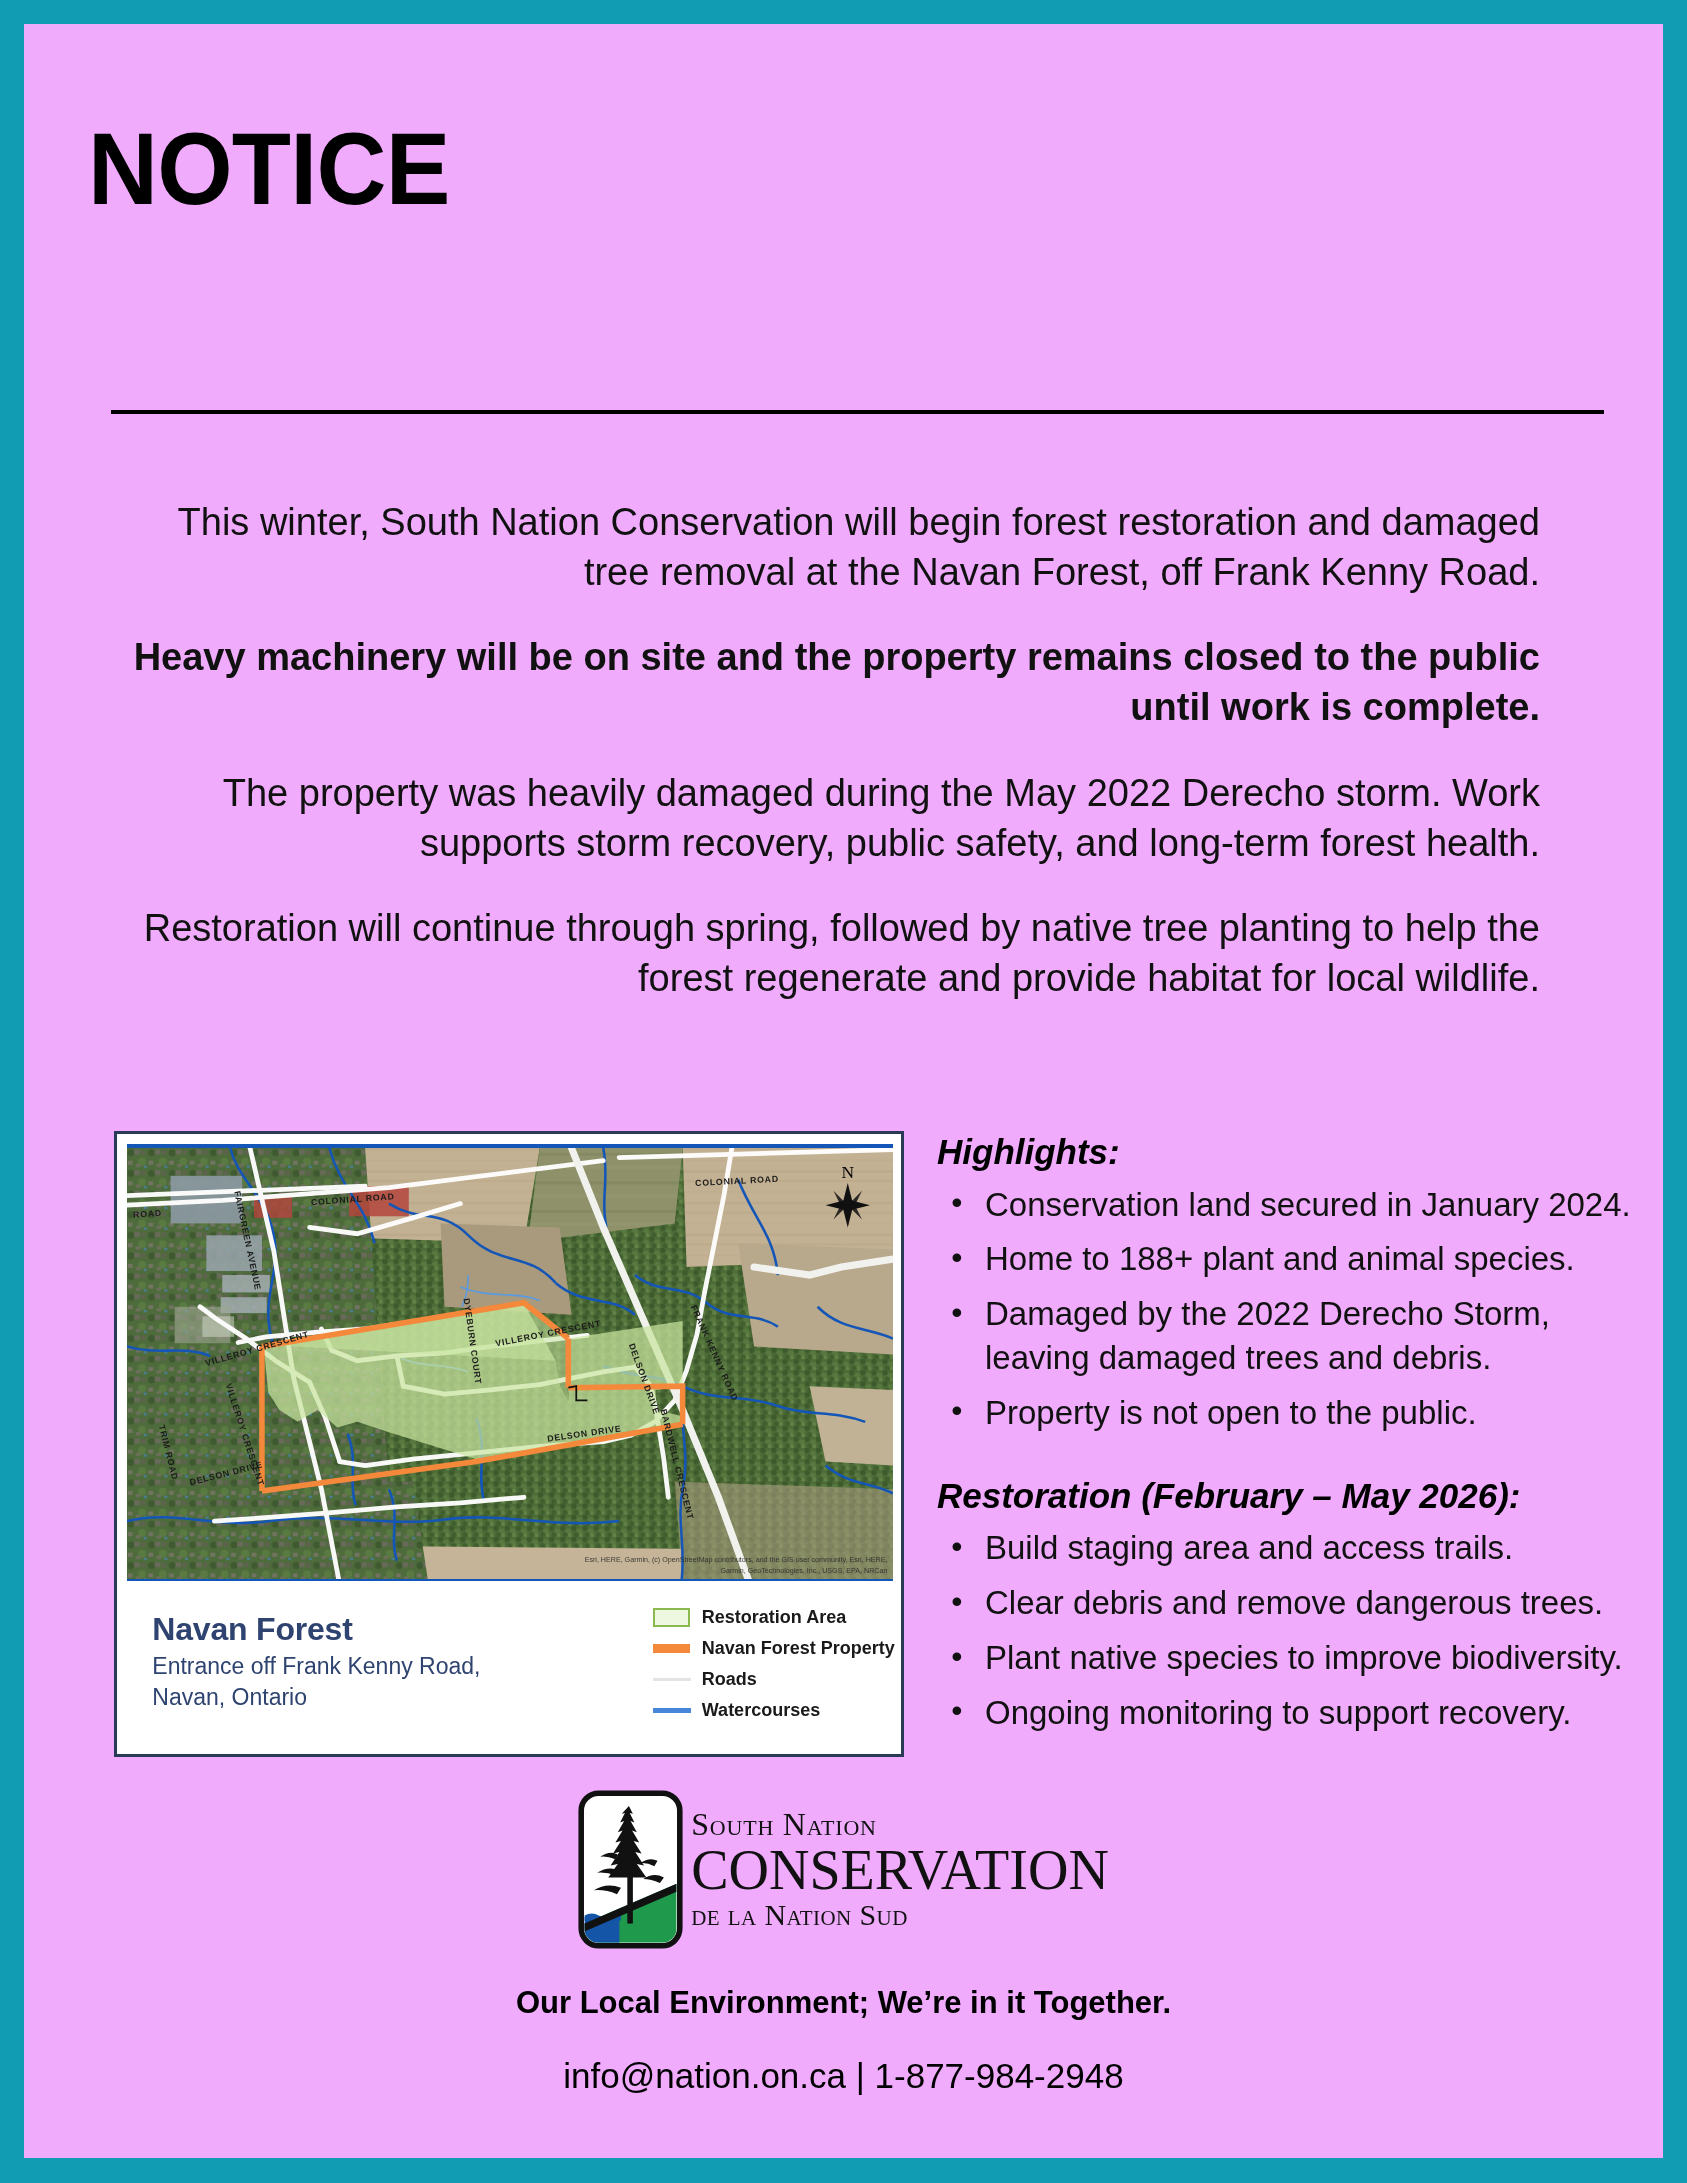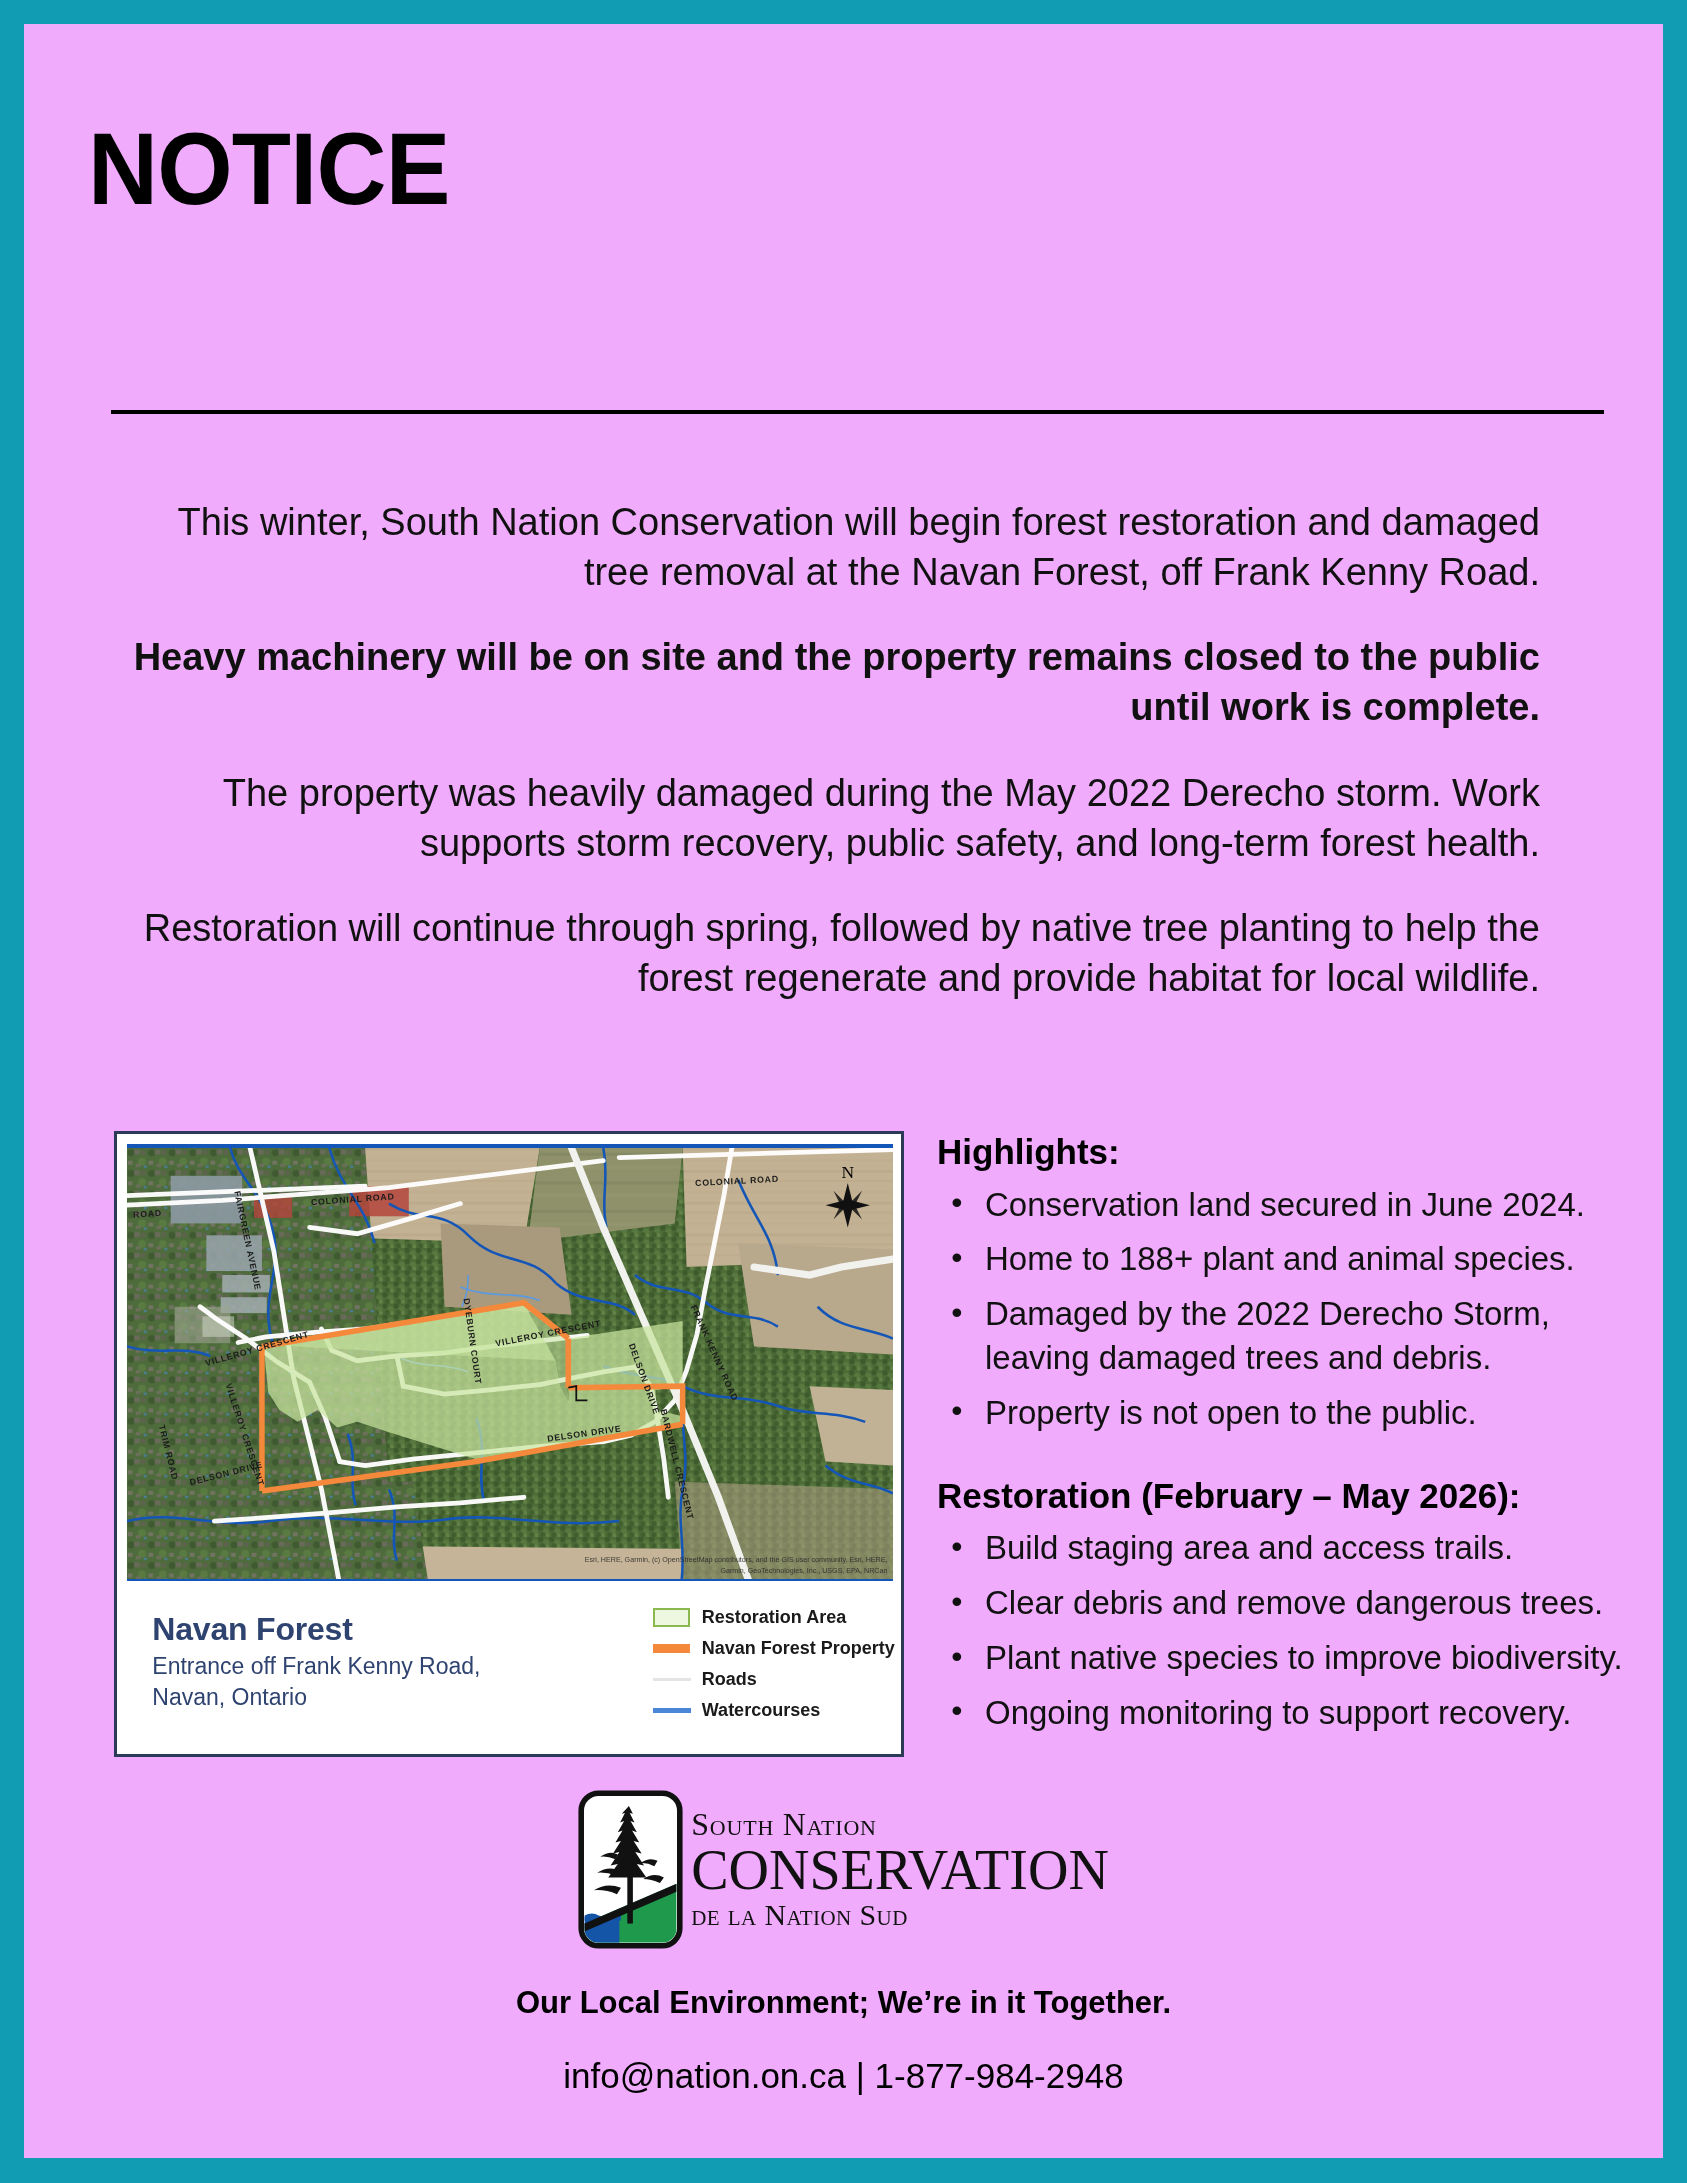--- a/index.html
+++ b/index.html
@@ -101,20 +101,21 @@
   .sw-water{ width:38px; height:5.6px; background:#4a86d8; }
   .legend-label{ font-size:18px; color:#1a1a1a; white-space:nowrap; }
 
   
   .right-col{
     position:absolute; left:913px; top:1107px; width:722px;
   }
   .sec-head{
     font-size:35px; font-weight:700; color:#000; line-height:1.2;
     margin:0 0 9.5px 0;
+    font-style:italic;
   }
   .sec-head.second{ margin-top:40px; }
   ul.bullets{ margin:0; padding:0; list-style:none; }
   ul.bullets li{
     position:relative; font-size:33px; line-height:1.33; color:#111;
     padding-left:48px; margin-bottom:11px;
   }
   ul.bullets li:before{
     content:"\2022"; position:absolute; left:14.3px; top:-1.6px;
     font-size:32px; line-height:1.33;
@@ -334,21 +335,21 @@
             </span>
           <span class="legend-label">Watercourses</span>
         </div>
       </div>
     </div>
   </div>
 
   <div class="right-col">
     <div class="sec-head">Highlights:</div>
     <ul class="bullets">
-      <li>Conservation land secured in June 2024.</li>
+      <li>Conservation land secured in January 2024.</li>
       <li>Home to 188+ plant and animal species.</li>
       <li>Damaged by the 2022 Derecho Storm, leaving damaged trees and debris.</li>
       <li>Property is not open to the public.</li>
     </ul>
 
     <div class="sec-head second">Restoration (February – May 2026):</div>
     <ul class="bullets">
       <li>Build staging area and access trails.</li>
       <li>Clear debris and remove dangerous trees.</li>
       <li>Plant native species to improve biodiversity.</li>

